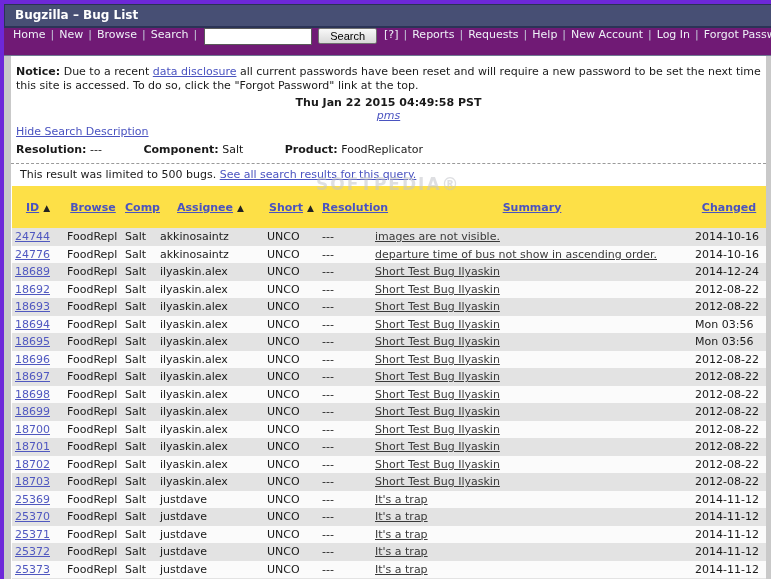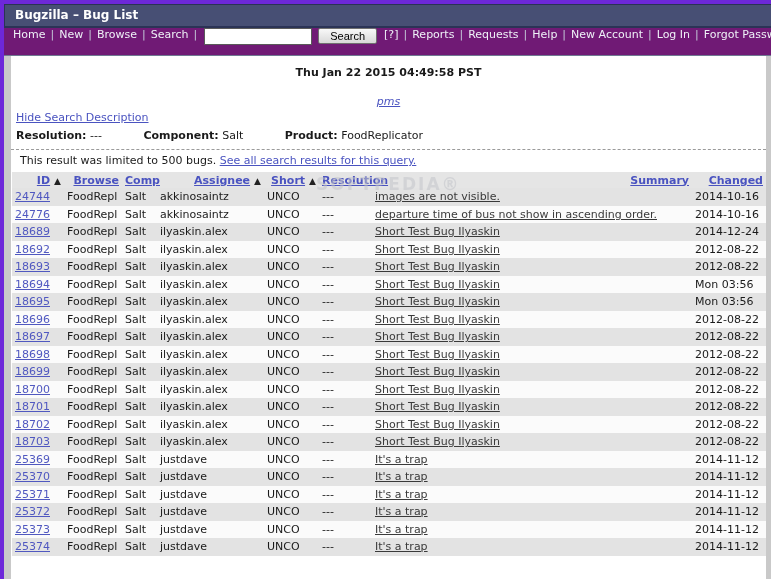--- a/index.html
+++ b/index.html
@@ -23,34 +23,34 @@
 
   
   .content { position:relative; height:528px; background:#c9c9c9; padding:0 7px; box-sizing:border-box; }
   .page { background:#ffffff; height:100%; padding:9px 0 0; position:relative; overflow:hidden; }
   .page > div, .page > p { padding-left:5px; padding-right:5px; }
   .notice { margin:0 0 3px; line-height:14px; }
   .center { text-align:center; }
   .bold { font-weight:bold; }
   .lnk { color:#4a53c0; text-decoration:underline; cursor:pointer; }
   .italic { font-style:italic; }
-  .ts { margin:1px 0 16px; }
+  .ts { margin:1px 0 0; }
   .hide-desc { margin-top:3px; }
   .criteria { margin-top:5px; }
   .criteria .crit { margin-right:38px; }
   .divider { border-top:1px dashed #9a9a9a; margin:7px 0 4px; height:0; padding:0 !important; }
   .limit { margin:2px 4px 5px; }
 
   
   .watermark { position:absolute; left:300px; top:118px; z-index:6; pointer-events:none;
                font-weight:bold; font-size:17px; letter-spacing:2px; color:rgba(195,197,202,0.55); }
 
   
   table.buglist { border-collapse:collapse; table-layout:fixed; width:754px; margin-left:1px; font-size:11px; }
-  table.buglist th { height:16px; padding:0 3px; text-align:right; background:#e5e5e5; white-space:nowrap; overflow:visible; }
+  table.buglist th { height:16px; padding:13px 3px; text-align:center; background:#fde047; white-space:nowrap; overflow:visible; }
   table.buglist th a { color:#4a53c0; font-weight:bold; text-decoration:underline; cursor:pointer; }
   .sort-arrow { font-size:9px; color:#222; margin-left:4px; }
   table.buglist td { height:17.5px; padding:0 3px; line-height:17px; white-space:nowrap; overflow:hidden; }
   tbody tr:nth-child(odd)  td { background:#e3e3e3; }
   tbody tr:nth-child(even) td { background:#fbfbfb; }
   td.c-id { padding-left:16px; }
   td.c-id a { color:#5058c0; text-decoration:underline; cursor:pointer; }
   td a.sumlnk { color:#3a3a3a; text-decoration:underline; cursor:pointer; }
 </style>
 </head>
@@ -67,20 +67,21 @@
     <input class="search-input" type="text" value="" style="">
     <button class="search-btn">Search</button>
     <span><a>[?]</a><span class="nav-sep">|</span><a>Reports</a><span class="nav-sep">|</span><a>Requests</a><span class="nav-sep">|</span><a>Help</a><span class="nav-sep">|</span><a>New Account</a><span class="nav-sep">|</span><a>Log In</a><span class="nav-sep">|</span><a>Forgot Password</a></span>
   </div>
 
   <div class="content">
     <div class="page">
 
       <div class="watermark">SOFTPEDIA®</div>
 
+      <p class="notice"><b>Notice:</b><span> Due to a recent </span><a class="lnk">data disclosure</a><span> all current passwords have been reset and will require a new password to be set the next time this site is accessed. To do so, click the "Forgot Password" link at the top.</span></p>
 
       <div class="center bold ts">Thu Jan 22 2015 04:49:58 PST</div>
       <div class="center">
         <a class="lnk italic">pms</a>
       </div>
 
       <div class="hide-desc">
         <a class="lnk">Hide Search Description</a>
       </div>
 

